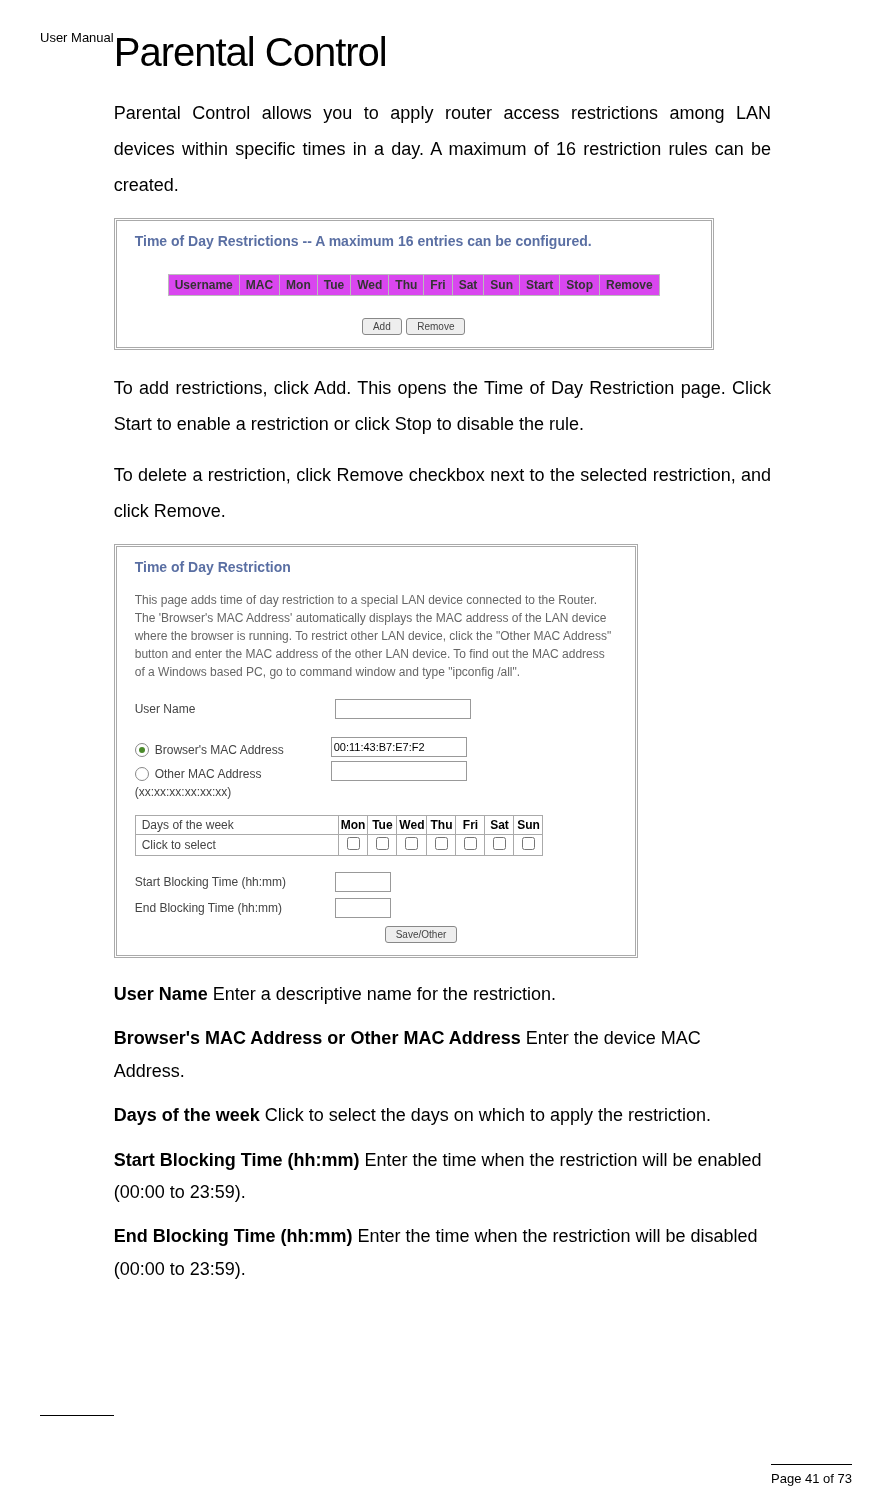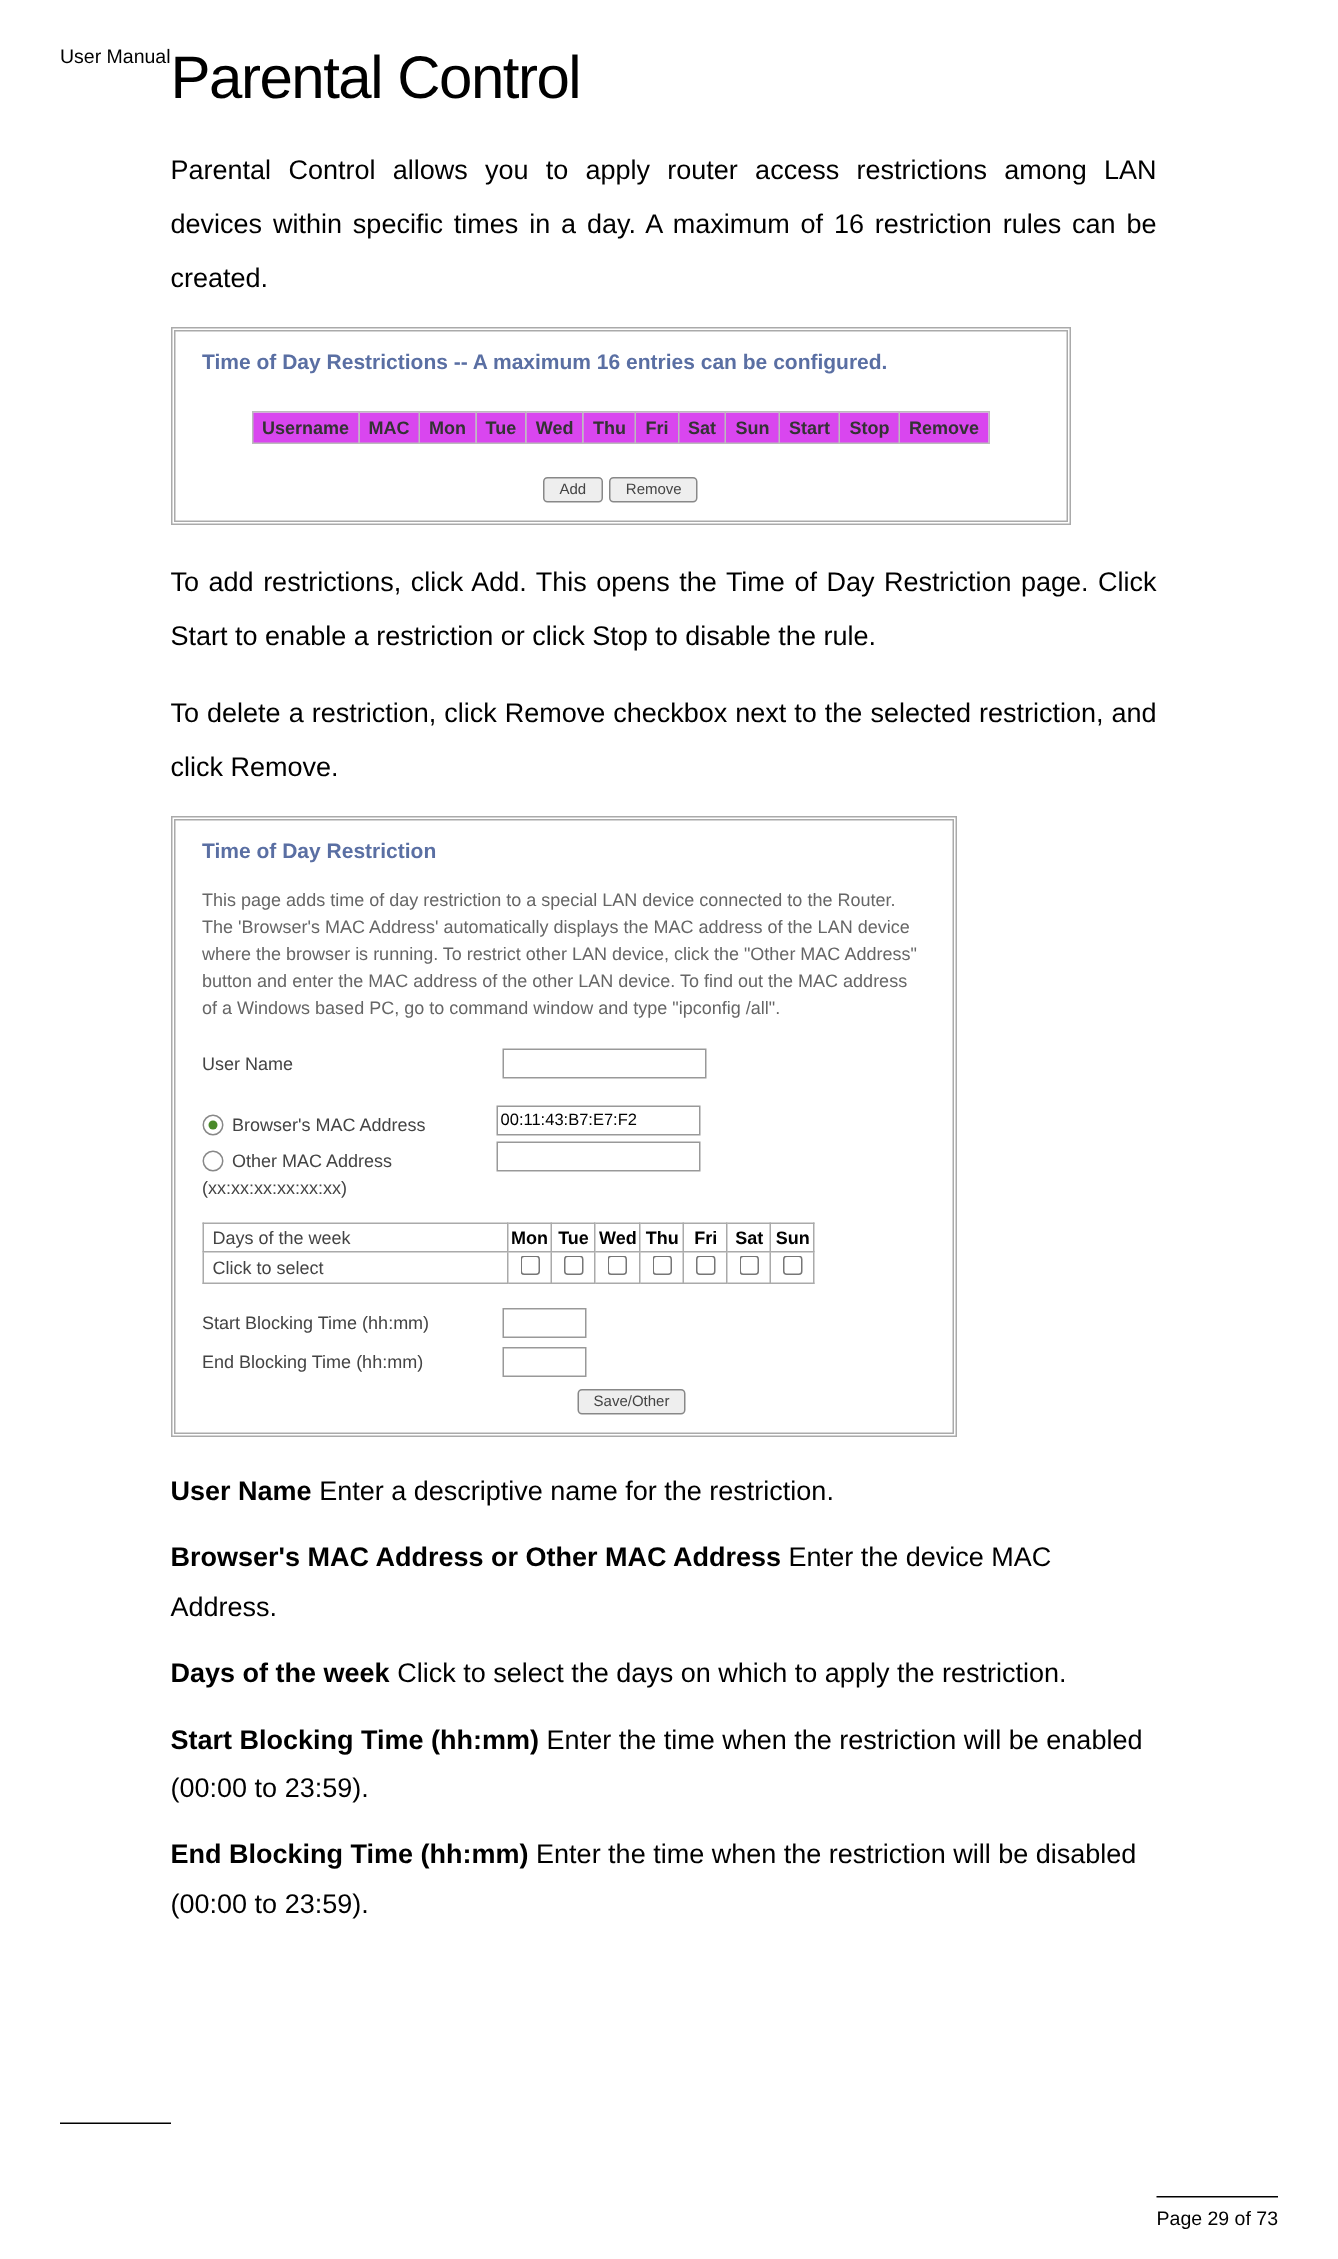--- a/index.html
+++ b/index.html
@@ -317,15 +317,15 @@
     </p>
     <p class="para-bold-start">
       <b>Start Blocking Time (hh:mm)</b><span> Enter the time when the restriction will be enabled (00:00 to 23:59).</span>
     </p>
     <p class="para-bold-start">
       <b>End Blocking Time (hh:mm)</b><span> Enter the time when the restriction will be disabled (00:00 to 23:59).</span>
     </p>
   </div>
 
   <div class="footer">
-    <span>Page 29 of 73</span>
+    <span>Page 41 of 73</span>
   </div>
 </div>
 
 </body></html>

